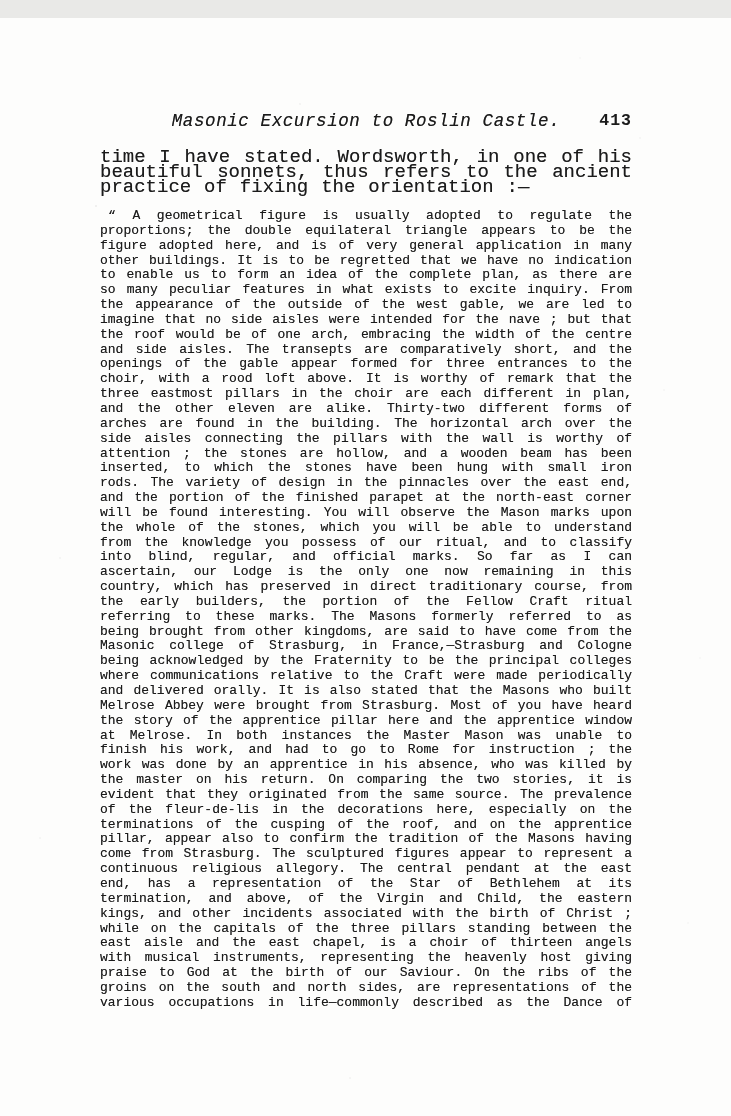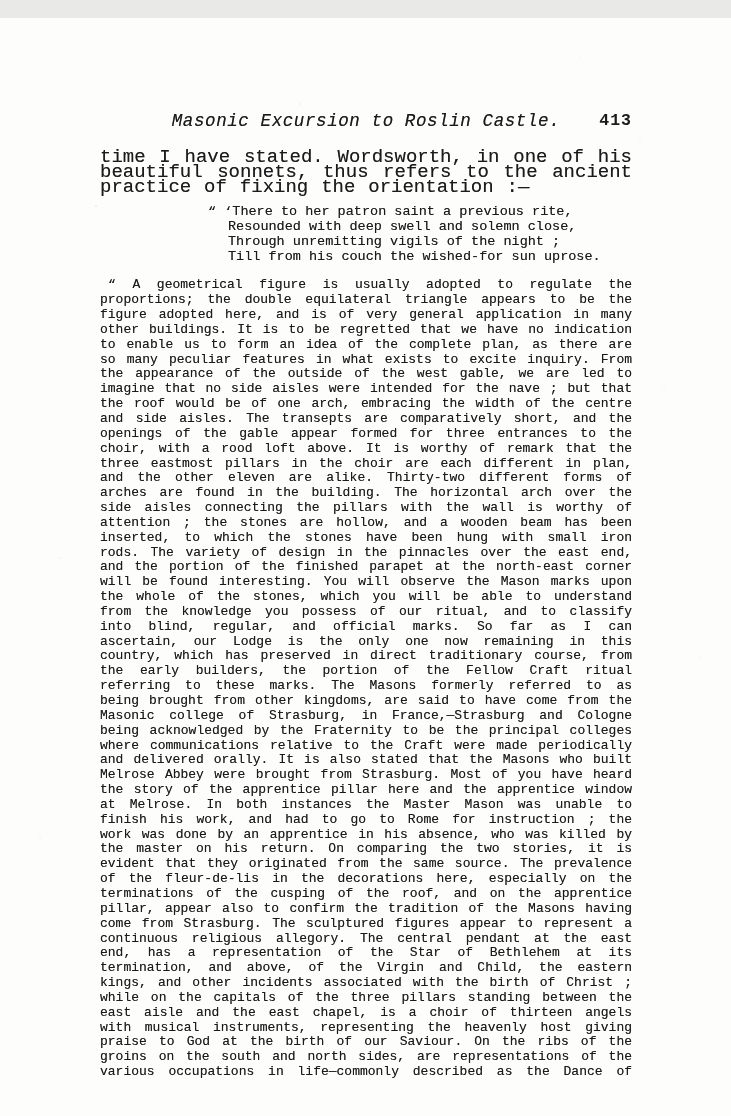--- a/index.html
+++ b/index.html
@@ -97,22 +97,18 @@
   <div class="text-block">
 
     <div class="running-header">
       <span class="header-title">Masonic Excursion to Roslin Castle.</span>
       <span class="page-number">413</span>
     </div>
 
     <p class="intro">time I have stated.  Wordsworth, in one of his beautiful sonnets, thus refers to the ancient practice of fixing the orientation :—</p>
 
     <div class="poem">
-      <div class="stanza">“ ‘There to her patron saint a previous rite,
-Resounded with deep swell and solemn close,
-Through unremitting vigils of the night ;
-Till from his couch the wished-for sun uprose.</div>
     </div>
 
     <p class="body-par">“ A geometrical figure is usually adopted to regulate the proportions; the double equilateral triangle appears to be the figure adopted here, and is of very general application in many other buildings.  It is to be regretted that we have no indication to enable us to form an idea of the complete plan, as there are so many peculiar features in what exists to excite inquiry.  From the appearance of the outside of the west gable, we are led to imagine that no side aisles were intended for the nave ; but that the roof would be of one arch, embracing the width of the centre and side aisles.  The transepts are comparatively short, and the openings of the gable appear formed for three entrances to the choir, with a rood loft above.  It is worthy of remark that the three eastmost pillars in the choir are each different in plan, and the other eleven are alike.  Thirty-two different forms of arches are found in the building.  The horizontal arch over the side aisles connecting the pillars with the wall is worthy of attention ; the stones are hollow, and a wooden beam has been inserted, to which the stones have been hung with small iron rods.  The variety of design in the pinnacles over the east end, and the portion of the finished parapet at the north-east corner will be found interesting.  You will observe the Mason marks upon the whole of the stones, which you will be able to understand from the knowledge you possess of our ritual, and to classify into blind, regular, and official marks.  So far as I can ascertain, our Lodge is the only one now remaining in this country, which has preserved in direct traditionary course, from the early builders, the portion of the Fellow Craft ritual referring to these marks.  The Masons formerly referred to as being brought from other kingdoms, are said to have come from the Masonic college of Strasburg, in France,—Strasburg and Cologne being acknowledged by the Fraternity to be the principal colleges where communications relative to the Craft were made periodically and delivered orally.  It is also stated that the Masons who built Melrose Abbey were brought from Strasburg.  Most of you have heard the story of the apprentice pillar here and the apprentice window at Melrose.  In both instances the Master Mason was unable to finish his work, and had to go to Rome for instruction ; the work was done by an apprentice in his absence, who was killed by the master on his return.  On comparing the two stories, it is evident that they originated from the same source.  The prevalence of the fleur-de-lis in the decorations here, especially on the terminations of the cusping of the roof, and on the apprentice pillar, appear also to confirm the tradition of the Masons having come from Strasburg.  The sculptured figures appear to represent a continuous religious allegory.  The central pendant at the east end, has a representation of the Star of Bethlehem at its termination, and above, of the Virgin and Child, the eastern kings, and other incidents associated with the birth of Christ ; while on the capitals of the three pillars standing between the east aisle and the east chapel, is a choir of thirteen angels with musical instruments, representing the heavenly host giving praise to God at the birth of our Saviour.  On the ribs of the groins on the south and north sides, are representations of the various occupations in life—commonly described as the Dance of</p>
 
   </div>
 </div>
 
 </body></html>

